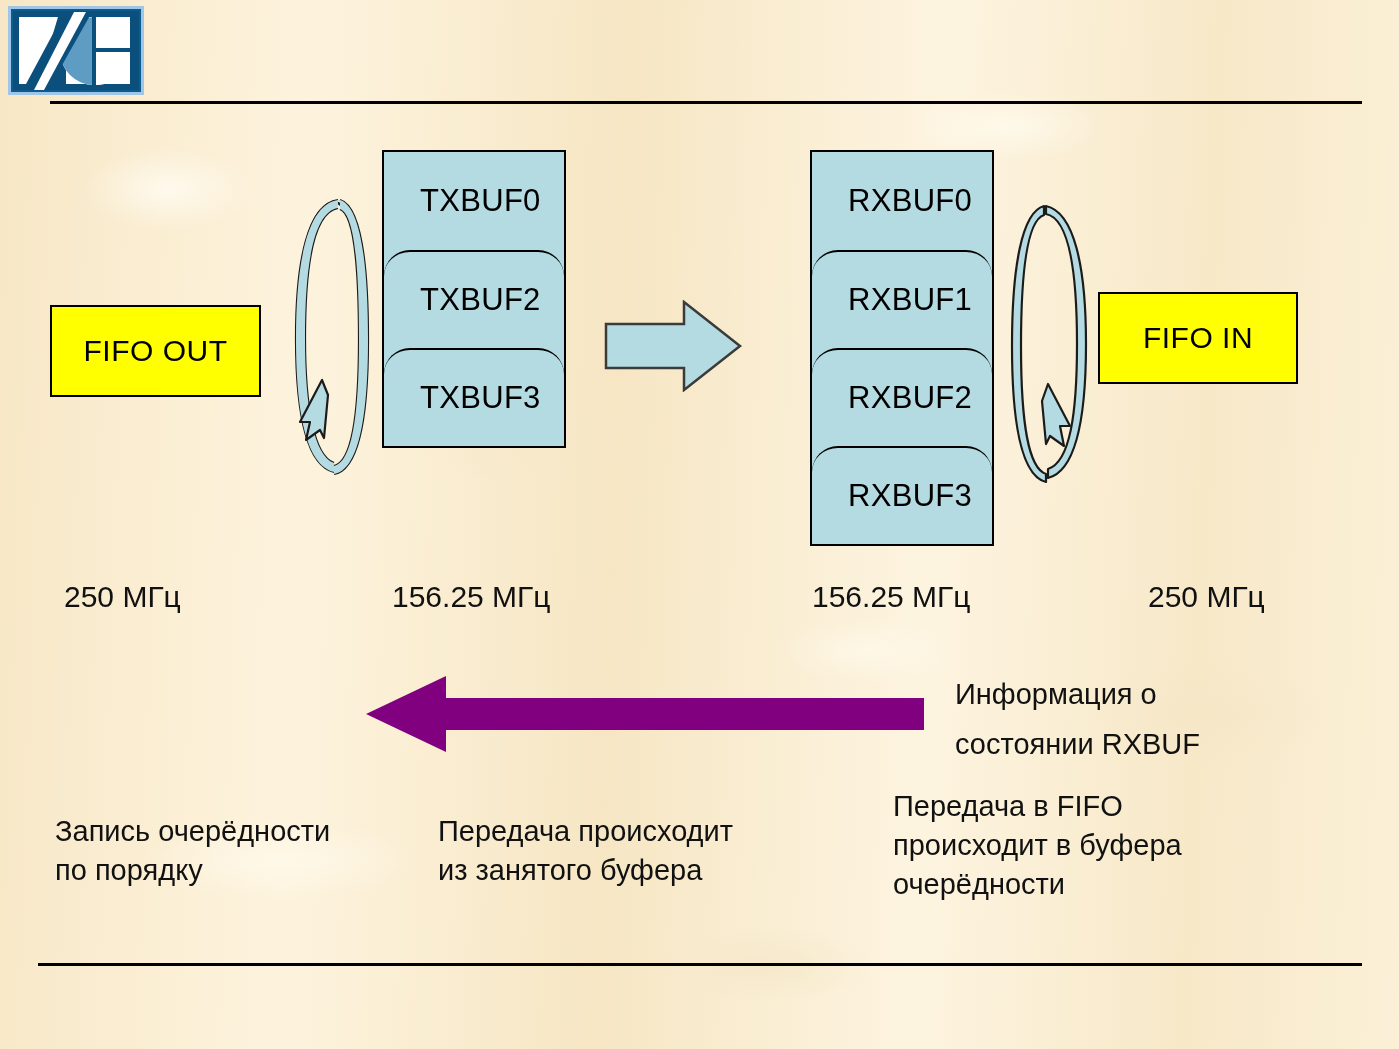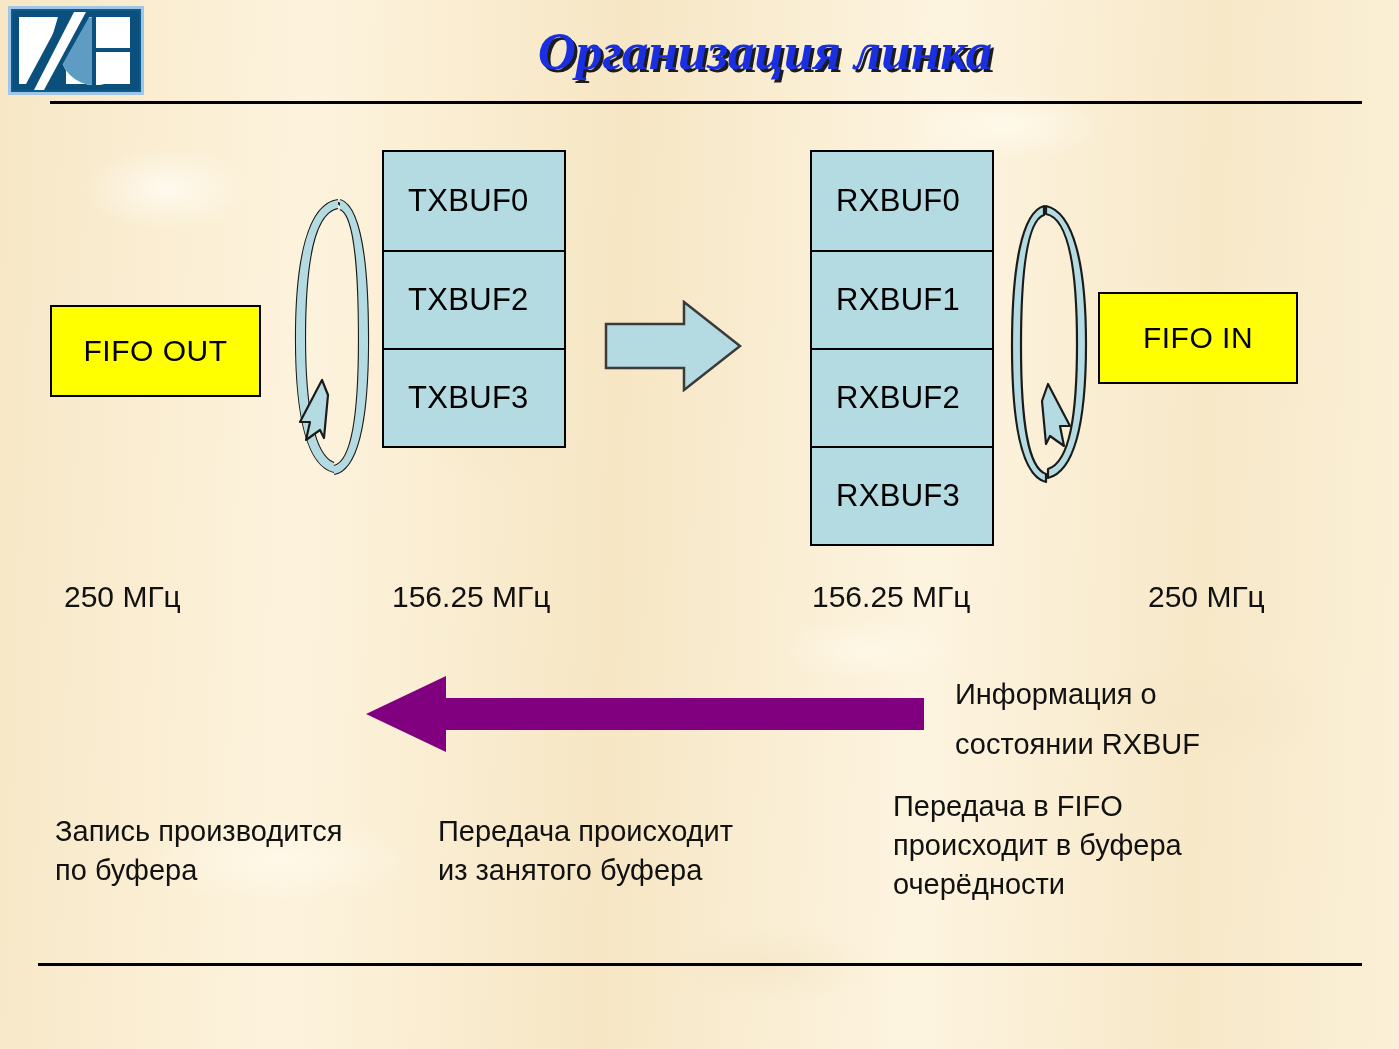--- a/index.html
+++ b/index.html
@@ -66,24 +66,25 @@
     width: 184px;
     border: 2px solid #000;
     box-sizing: border-box;
     background: #b5dbe2;
   }
   .buf-cell {
     height: 98px;
     box-sizing: border-box;
     display: flex;
     align-items: center;
-    padding-left: 24px;
+    padding-left: 36px;
     font-size: 31px;
     color: #000;
     letter-spacing: .3px;
+    border-radius: 26px;
   }
   .buf-cell + .buf-cell { border-top: 2px solid #000; }
   #txcol { left: 382px; top: 150px; }
   #rxcol { left: 782px; top: 150px; margin-left: 28px; }
 
   
   .fifo-box {
     position: absolute;
     background: #ffff00;
     border: 2px solid #000;
@@ -157,21 +158,20 @@
       <polygon points="60,6 84,6 40,84 18,84" fill="#0b4f7d"></polygon>
       <polygon points="66,6 78,6 36,84 26,84" fill="#ffffff"></polygon>
       <rect x="88" y="11" width="34" height="31" fill="#ffffff"></rect>
       <rect x="88" y="46" width="34" height="32" fill="#ffffff"></rect>
       <path d="M88,11 A34,34 0 0 1 88,79 Z" fill="#ffffff"></path>
       <rect x="86" y="42" width="38" height="4" fill="#0b4f7d"></rect>
       <rect x="84" y="8" width="4" height="74" fill="#0b4f7d"></rect>
     </svg>
   </div>
 
-  <div id="title">Организация линка</div>
   <div class="rule" id="rule-top"></div>
   <div class="rule" id="rule-bot"></div>
 
   <div class="buf-col" id="txcol">
     <div class="buf-cell">TXBUF0</div>
     <div class="buf-cell">TXBUF2</div>
     <div class="buf-cell">TXBUF3</div>
   </div>
 
   <div class="buf-col" id="rxcol">
@@ -237,17 +237,17 @@
     <polygon points="0,42 80,4 80,26 558,26 558,58 80,58 80,80" fill="#800080" stroke="none"></polygon>
   </svg>
 
   <div class="clk" id="clk0">250 МГц</div>
   <div class="clk" id="clk1">156.25 МГц</div>
   <div class="clk" id="clk2">156.25 МГц</div>
   <div class="clk" id="clk3">250 МГц</div>
 
   <div id="status-note">Информация о состоянии RXBUF</div>
 
-  <div class="note" id="note1">Запись производится по буфера</div>
+  <div class="note" id="note1">Запись очерёдности по порядку</div>
   <div class="note" id="note2">Передача происходит из занятого буфера</div>
   <div class="note" id="note3">Передача в FIFO происходит в буфера очерёдности</div>
 
 </div>
 
 </body></html>

